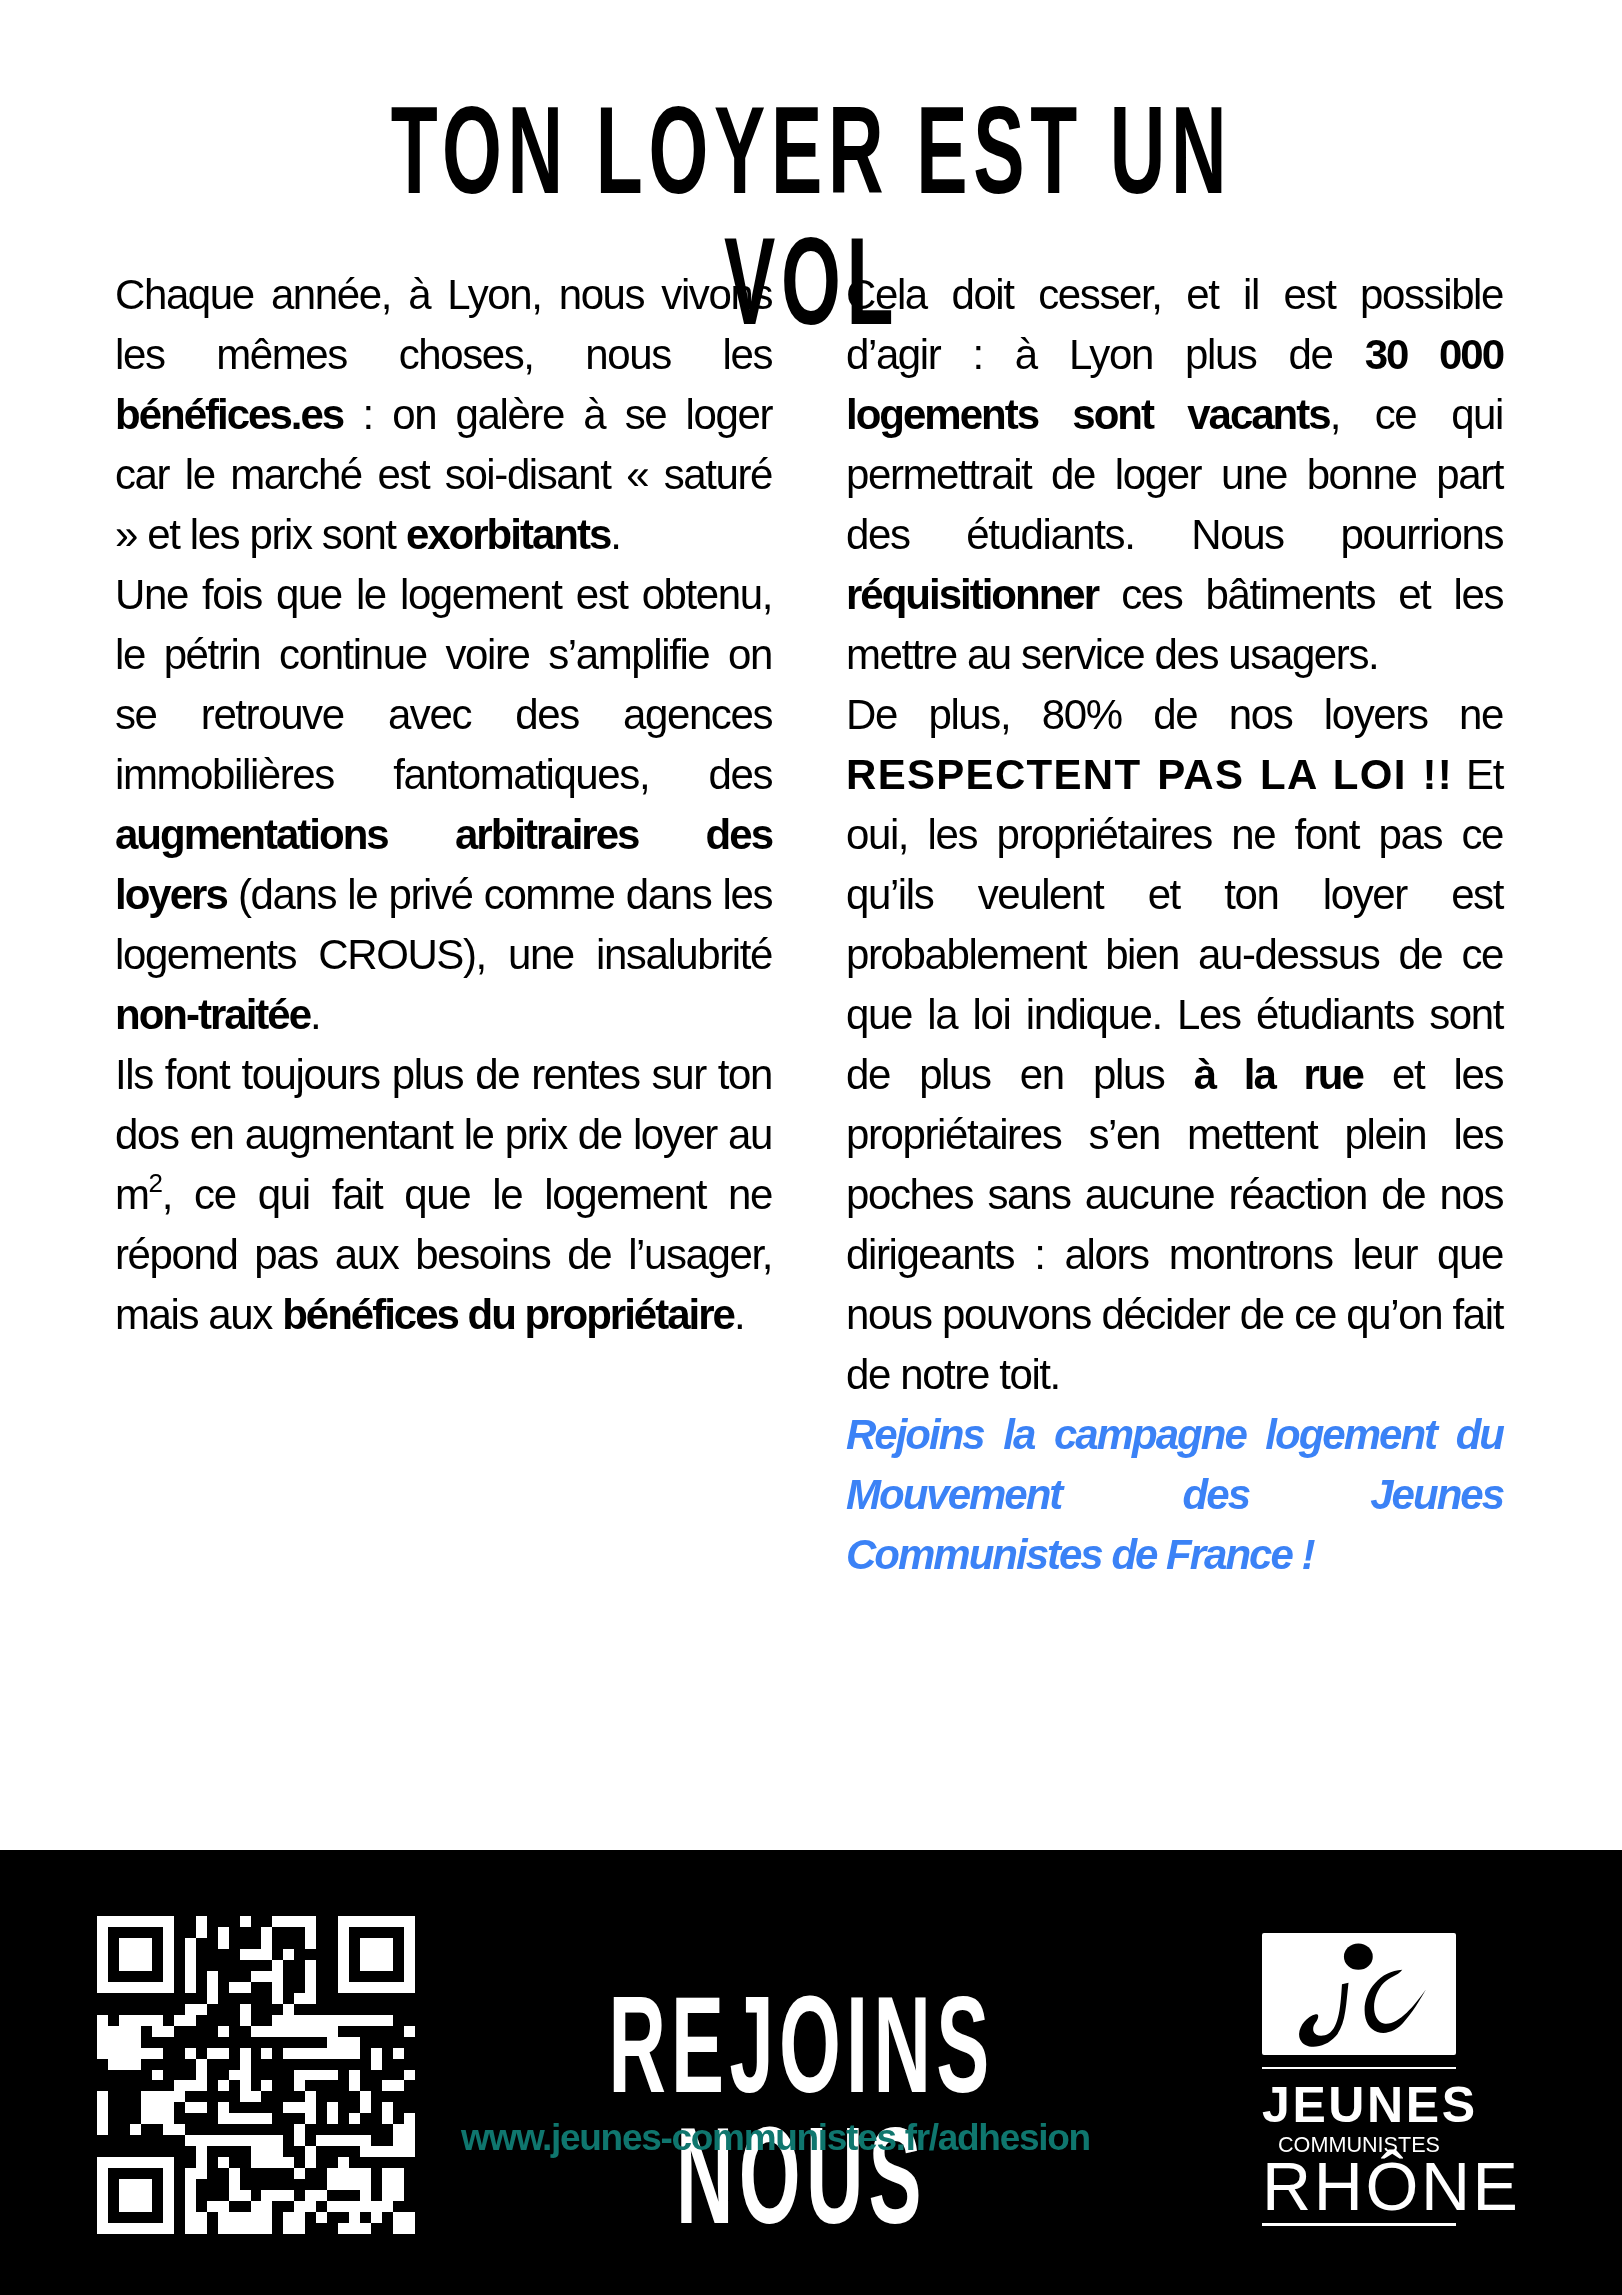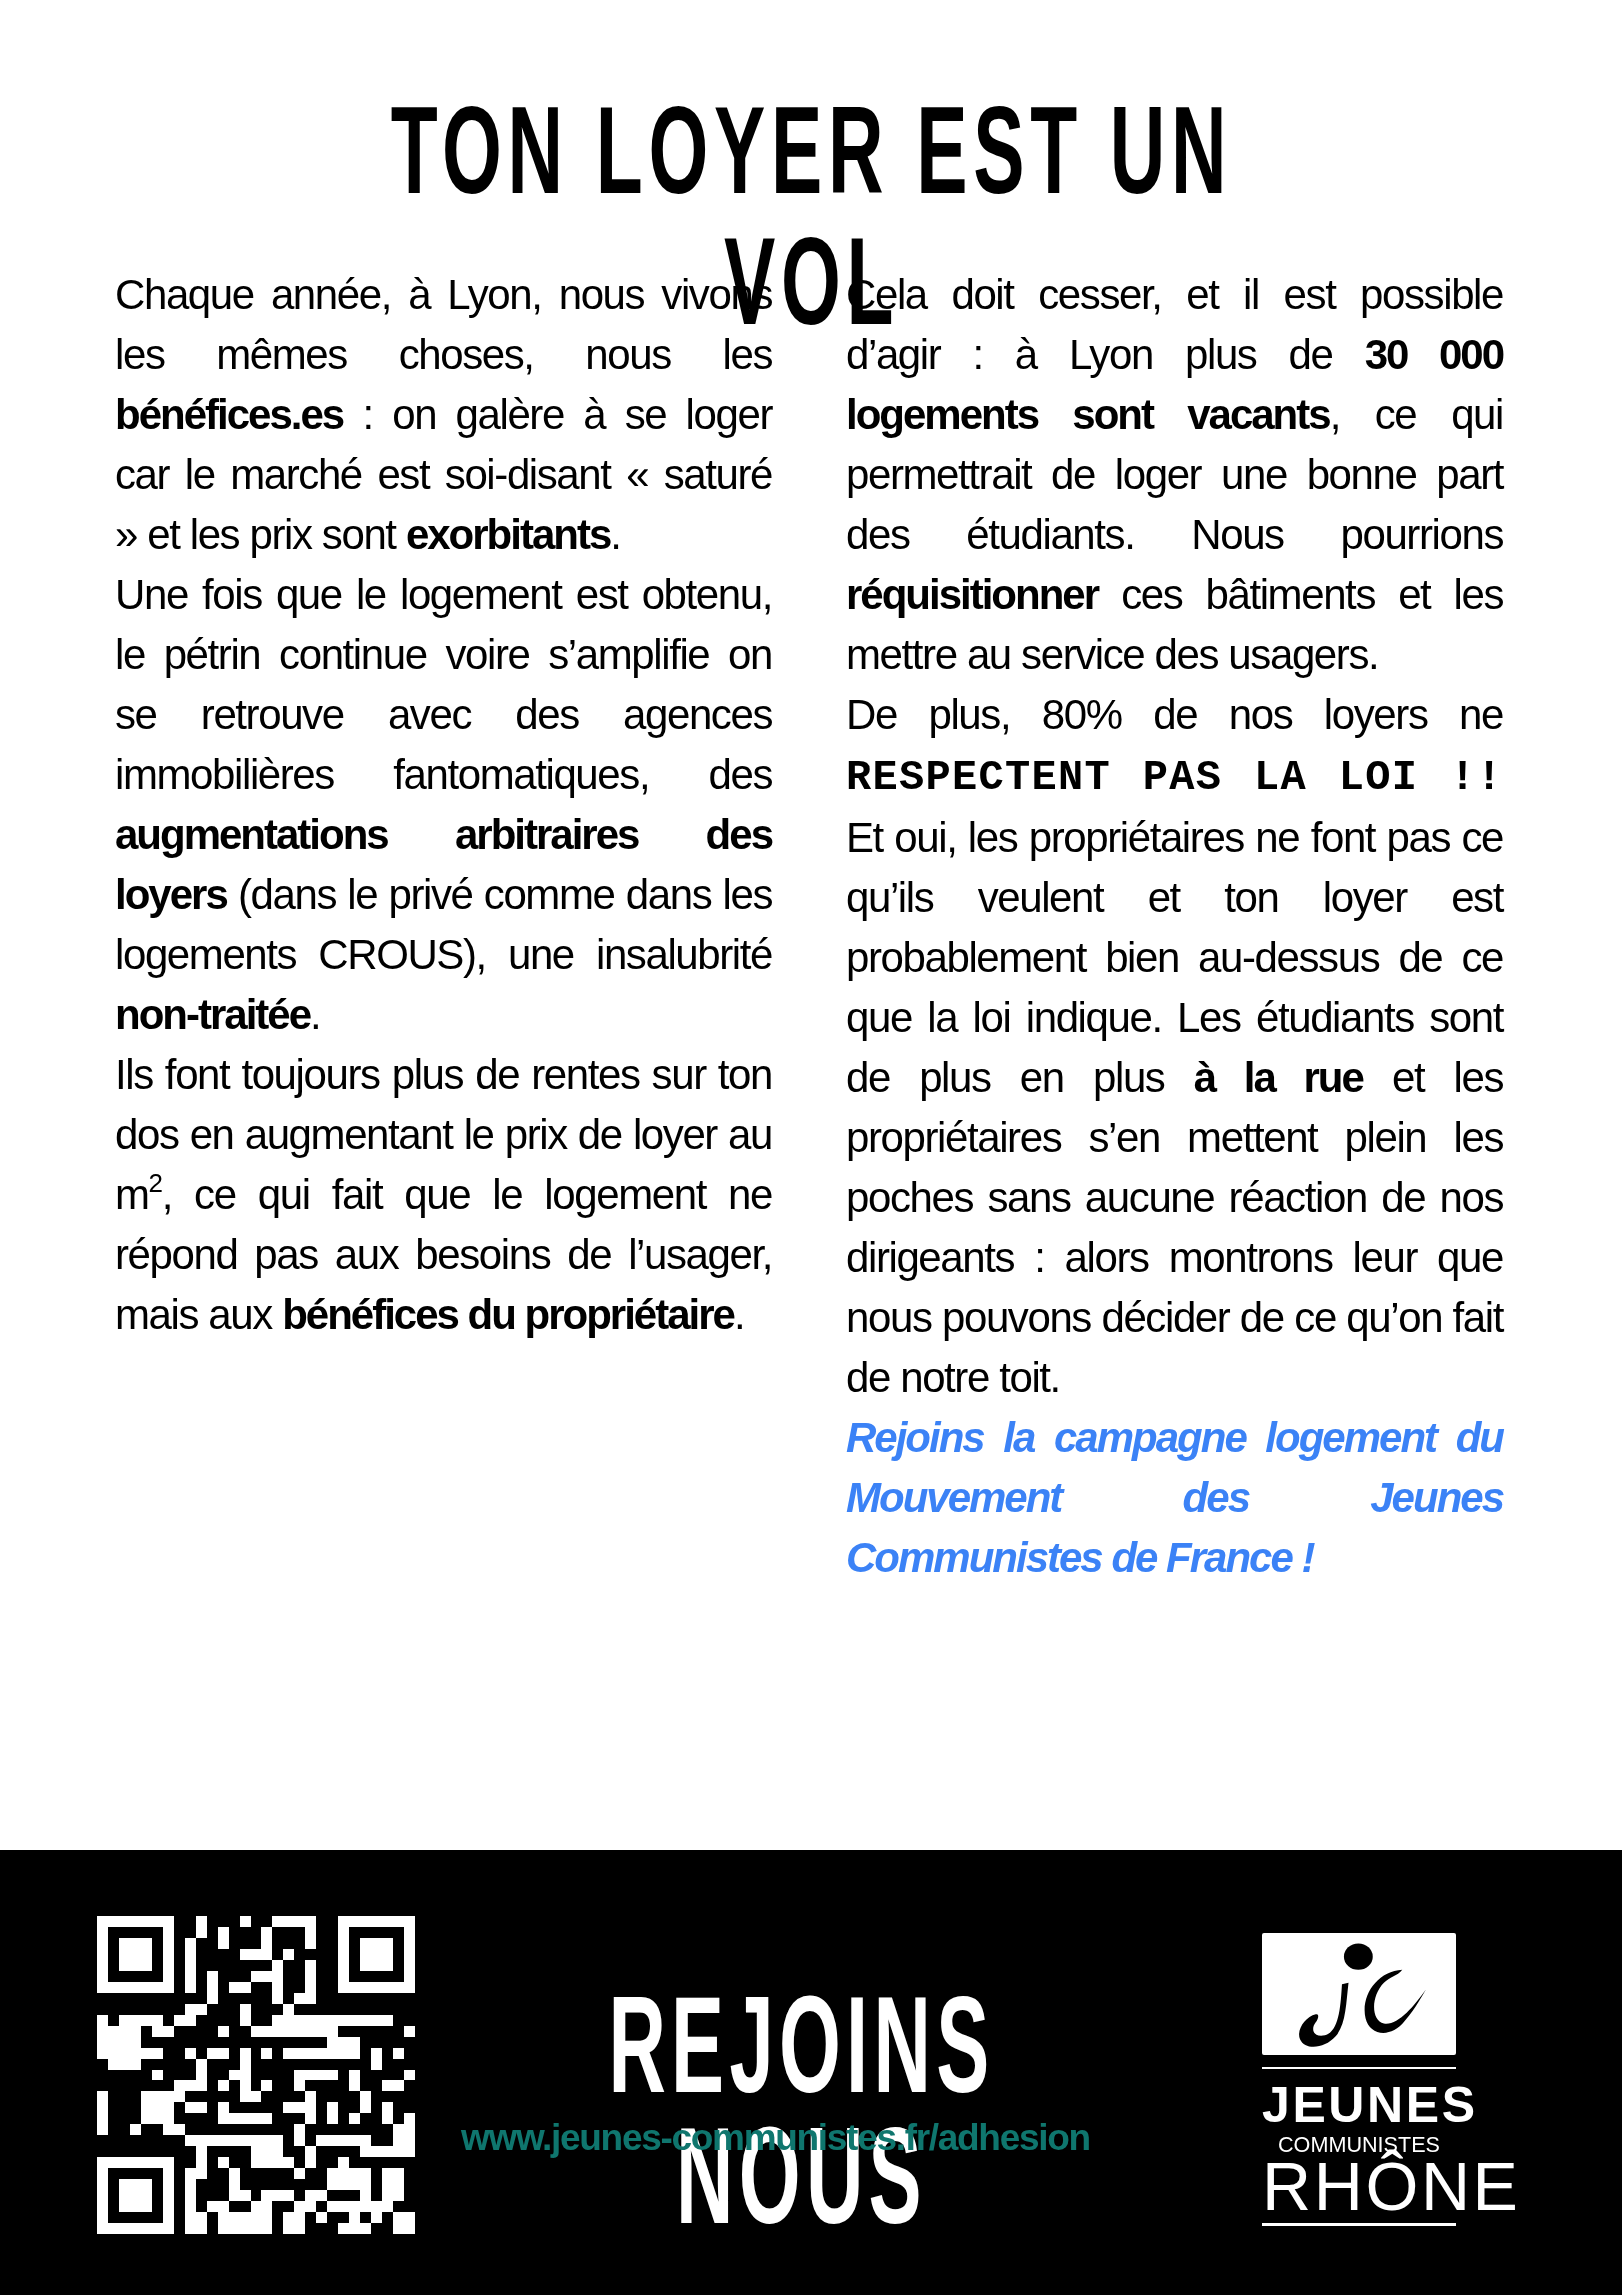--- a/index.html
+++ b/index.html
@@ -16,21 +16,21 @@
     position: absolute; top: 265px; width: 657px;
     font-size: 42px; line-height: 60px; text-align: justify;
     letter-spacing: -1.4px; word-spacing: 0px;
     hyphens: manual;
   }
   .col.left { left: 115px; }
   .col.right { left: 846px; }
   .col p { margin: 0; }
   .col b { font-weight: bold; letter-spacing: -2px; }
   .col sup { font-size: 26px; line-height: 0; vertical-align: 17px; }
-  .col .caps { letter-spacing: 1.3px; font-family: Liberation Mono, monospace; }
+  .col .caps { letter-spacing: 1.3px; }
   .col .cta { color: #3b82f6; font-weight: bold; letter-spacing: -2px; font-style: italic; }
 
   .footer { position: absolute; left: 0; top: 1850px; width: 1623px; height: 446px; background: #000; }
 
   .qr { position: absolute; left: 97px; top: 1916px; width: 318px; height: 318px; }
 
   .join-title {
     position: absolute; left: 458px; top: 1979px; width: 687px; text-align: center;
     color: #fff; font-weight: bold; font-size: 137px; line-height: 131px; letter-spacing: 9.2px;
     transform: scaleX(0.58); transform-origin: center top;

